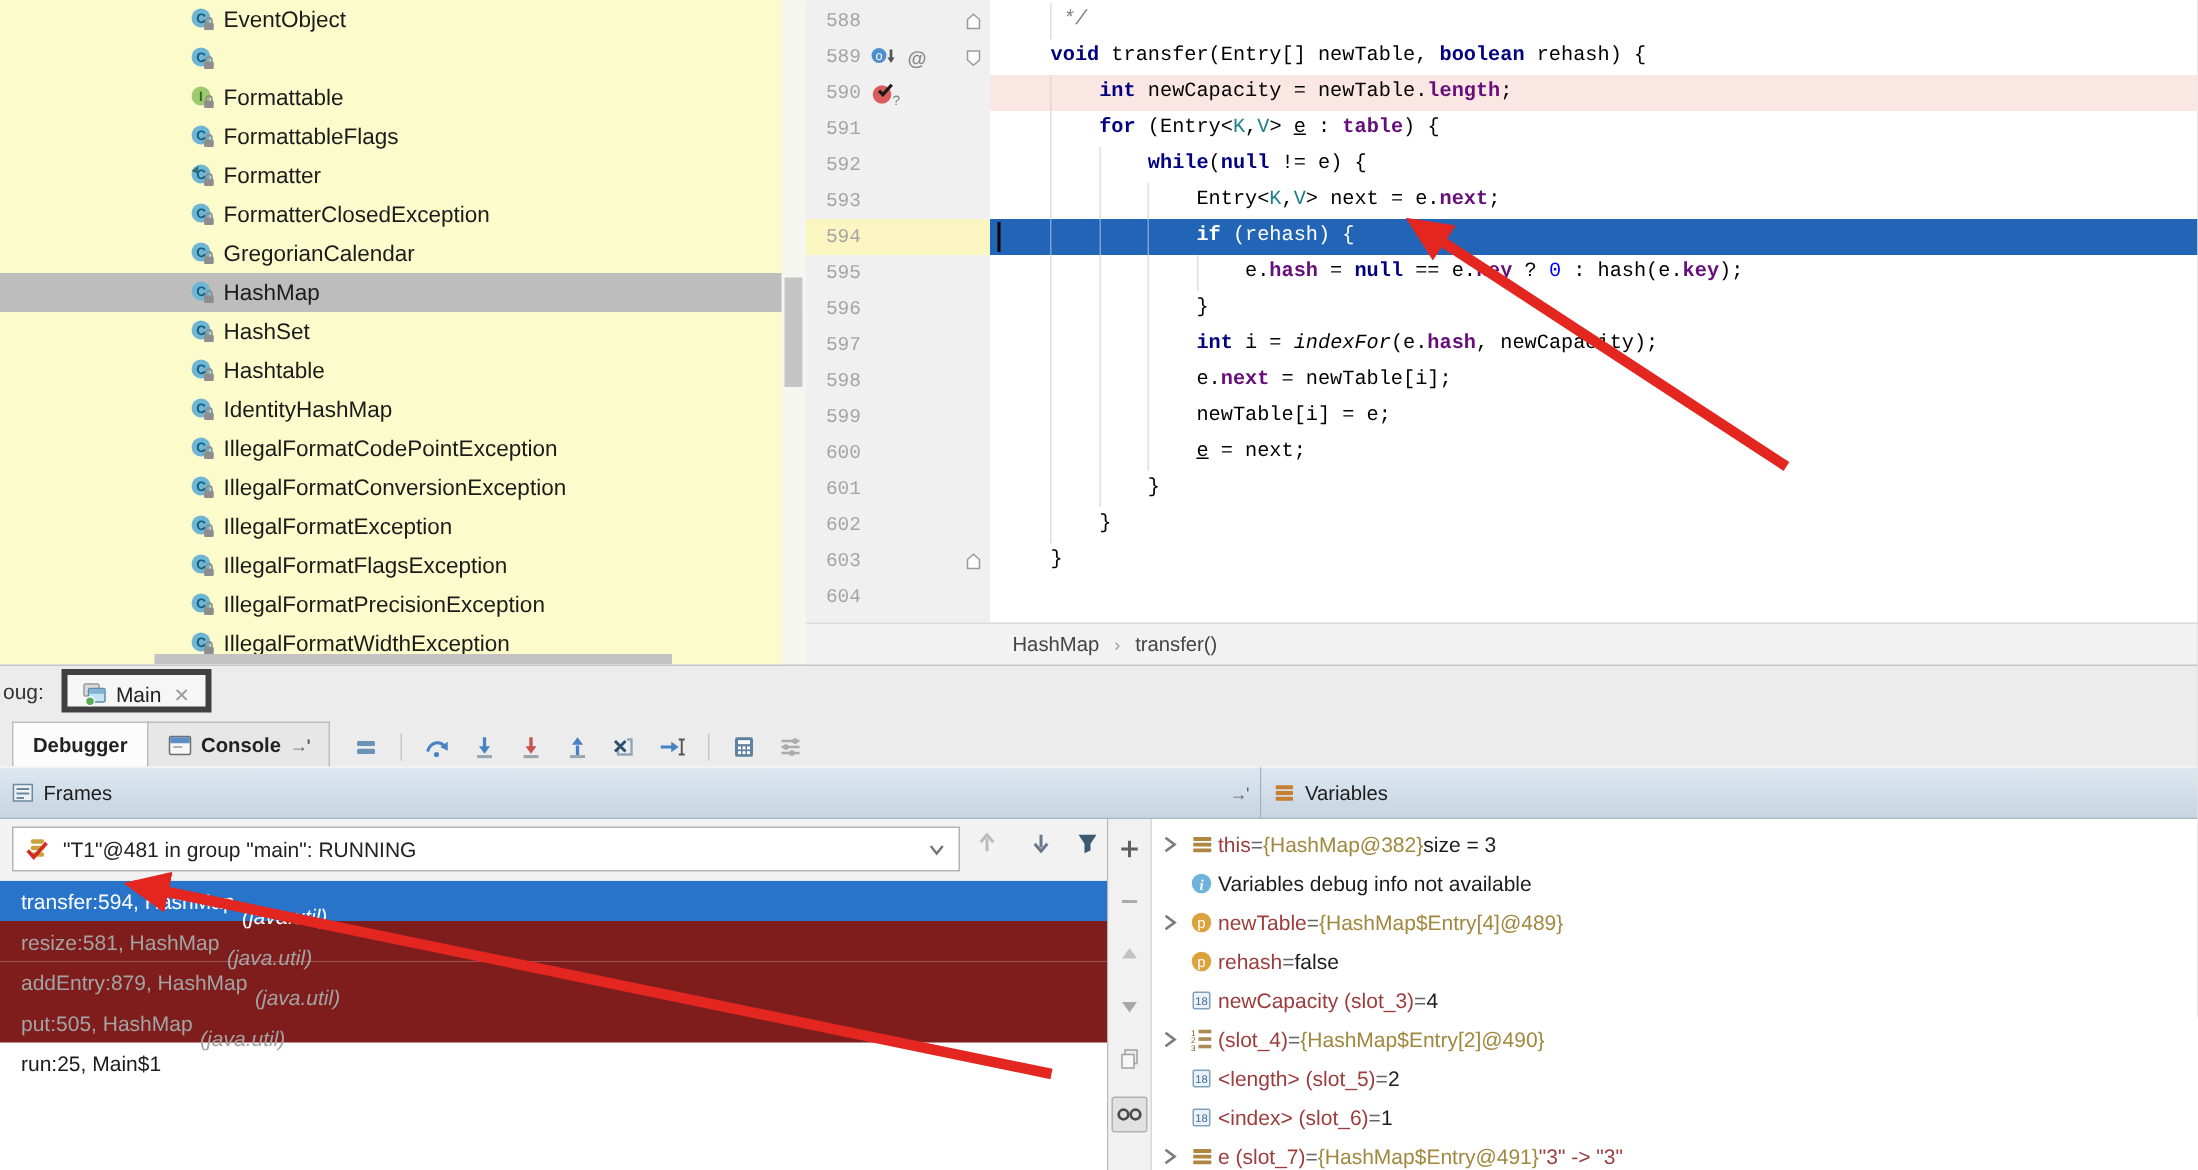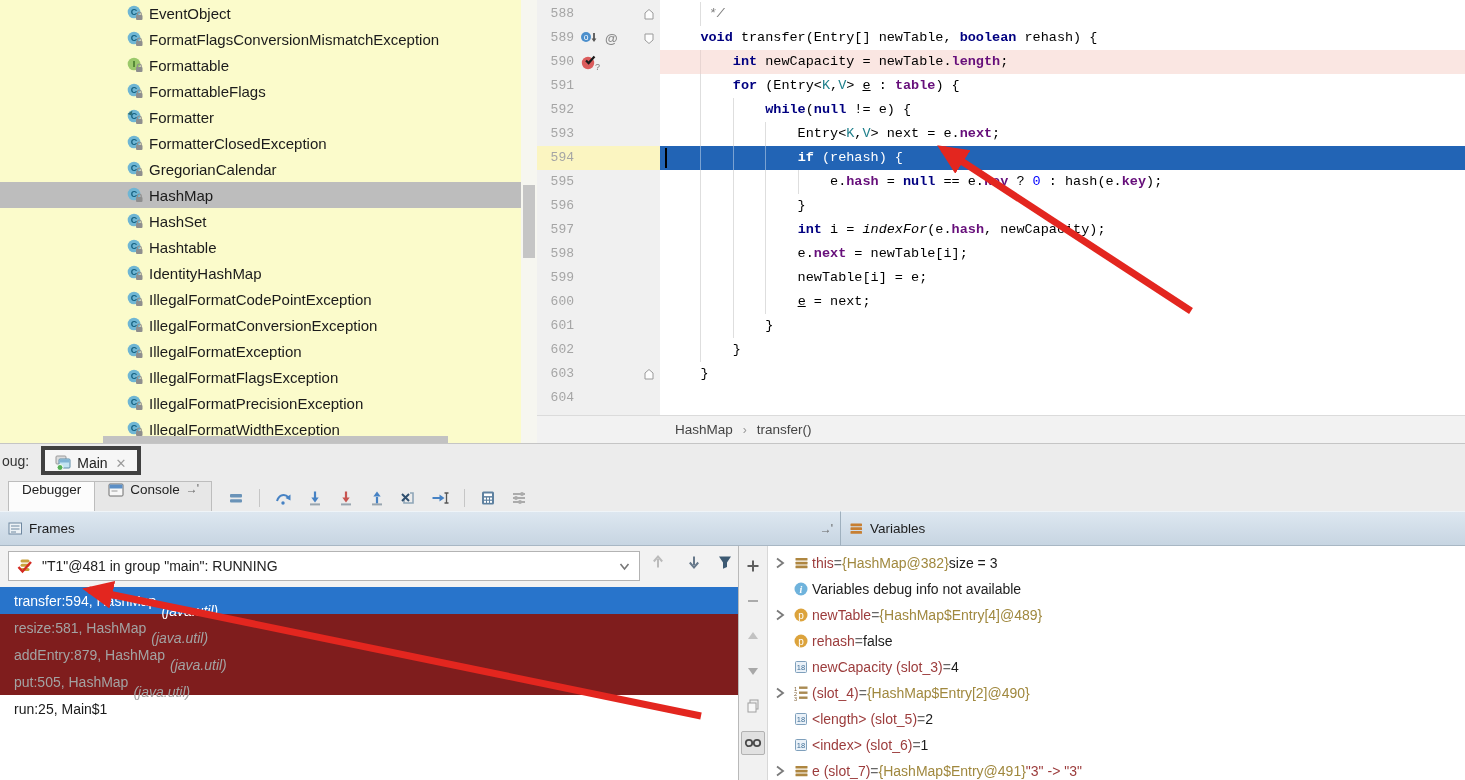--- a/index.html
+++ b/index.html
@@ -50,22 +50,22 @@
   #breadcrumb .sep { color:#999; font-size:12px; }
 
   
   #debug { position:absolute; left:0; top:443px; width:1465px; height:337px; background:#ECECEC; border-top:1px solid #C5C5C5; }
   #dbg-row1 { height:33px; display:flex; align-items:center; }
   #dbg-label { padding:0 6px 0 2px; font-size:14px; color:#333; }
   #run-tab { margin-left:6px; height:29px; display:flex; align-items:flex-end; gap:6px; padding:0 10px;
              background:#F6F6F6; border:4px solid #404040; font-size:14px; color:#222; }
   #run-tab .x { color:#9b9b9b; font-size:13px; margin-left:2px; }
   #dbg-row2 { height:34px; display:flex; align-items:flex-end; }
-  .dtab { height:30px; display:flex; align-items:flex-start; gap:6px; padding:0 13px; font-size:13.5px; color:#222;
-          border:1px solid #BDBDBD; border-bottom:none; margin-left:-1px; }
+  .dtab { height:30px; display:flex; align-items:center; gap:6px; padding:0 13px; font-size:13.5px; color:#222;
+          border:1px solid #BDBDBD; border-bottom:none; margin-left:-1px;font-weight:bold; }
   .dtab.active { background:#FCFCFC; margin-left:8px; }
   .dtab.plain  { background:#E7E7E7; }
   .pin { color:#666; font-size:12px; letter-spacing:-1px; }
   #dbg-toolbar { display:flex; align-items:center; gap:15px; padding:0 0 4px 16px; }
   .tbsep { width:1px; height:18px; background:#C6C6C6; }
   .tbico { cursor:default; }
 
   #hdr-row { height:35px; display:flex; }
   .pane-hdr { background:linear-gradient(#DDE7F0,#C7D5E2); border-top:1px solid #EFF4F8; border-bottom:1px solid #A8B7C4;
               display:flex; align-items:center; gap:6px; padding:0 8px; font-size:13.5px; color:#1c1c1c; }
@@ -127,21 +127,20 @@
         </div>
         <div class="cl-row">
           <span class="ic">
             <svg width="16" height="16" viewBox="0 0 16 16" xmlns="http://www.w3.org/2000/svg">
               <circle cx="7" cy="7" r="6.3" fill="#6FB6D4"></circle>
               <text x="7" y="10.3" font-size="9" font-weight="bold" text-anchor="middle" fill="#135E7E" font-family="Liberation Sans">C</text>
               <rect x="9" y="10" width="6.5" height="5" rx="1" fill="#8E8E8E"></rect>
               <path d="M10.4 10.5 v-1.6 a1.9 1.9 0 0 1 3.8 0 v1.6" stroke="#8E8E8E" stroke-width="1.2" fill="none"></path>
             </svg>
           </span>
-          <span>FormatFlagsConversionMismatchException</span>
         </div>
         <div class="cl-row">
           <span class="ic">
             <svg width="16" height="16" viewBox="0 0 16 16" xmlns="http://www.w3.org/2000/svg">
               <circle cx="7" cy="7" r="6.3" fill="#9BC96B"></circle>
               <text x="7" y="10.3" font-size="9" font-weight="bold" text-anchor="middle" fill="#33691E" font-family="Liberation Sans">I</text>
               <rect x="9" y="10" width="6.5" height="5" rx="1" fill="#8E8E8E"></rect>
               <path d="M10.4 10.5 v-1.6 a1.9 1.9 0 0 1 3.8 0 v1.6" stroke="#8E8E8E" stroke-width="1.2" fill="none"></path>
             </svg>
           </span>

